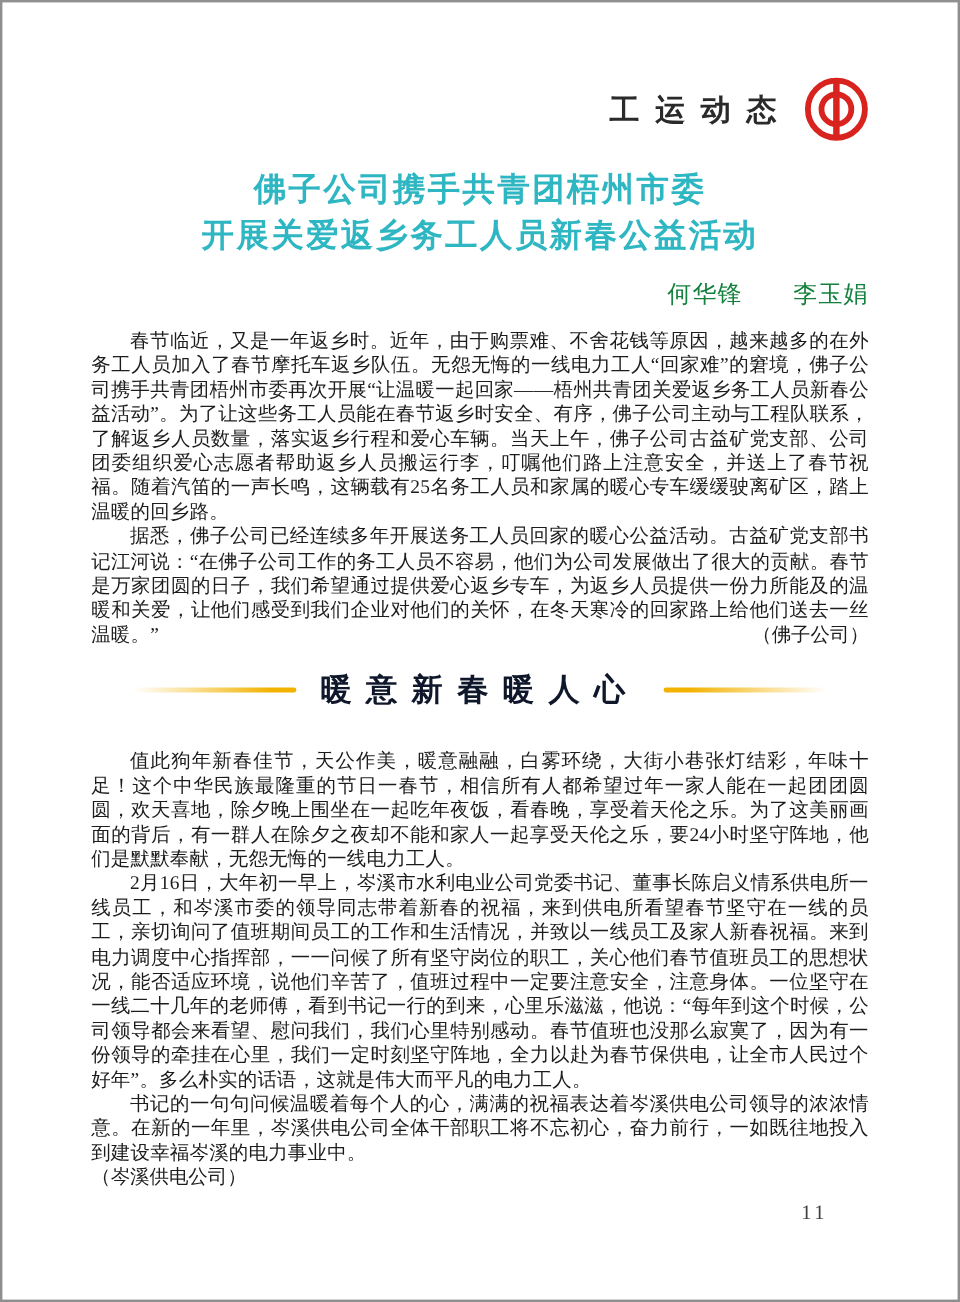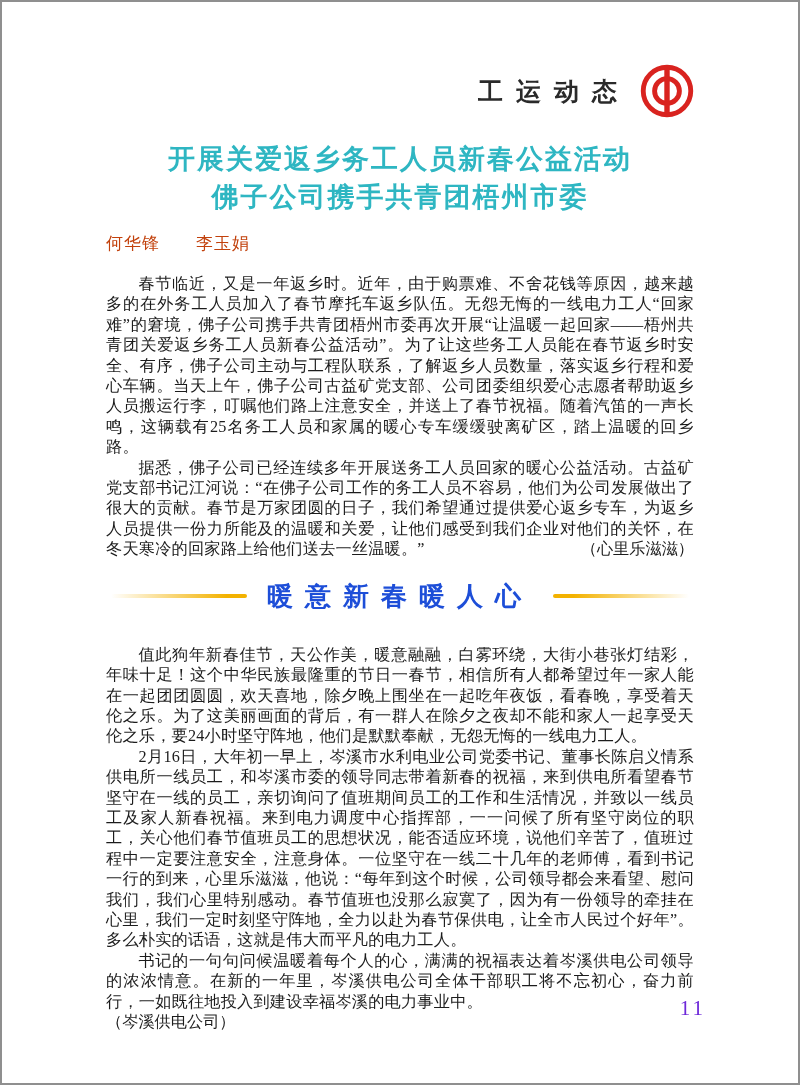--- a/index.html
+++ b/index.html
@@ -2,21 +2,21 @@
 <html lang="zh"><head>
 <meta charset="utf-8">
 <style>
   html,body{margin:0;padding:0;background:#fff;}
   .page{
     position:relative;
     width:800px;height:1085px;
     box-sizing:border-box;
     border:2px solid #8f8f8f;
     background:#fff;
-    padding:0 104px;
+    padding:0 74px;
     overflow:hidden;
     font-family:"Liberation Serif","DejaVu Serif",serif;
     color:#1c1c1c;
   }
   
   .hdr{
     margin-top:60px;height:58px;
     display:flex;justify-content:flex-end;align-items:center;gap:10px;
   }
   .masthead{
@@ -27,21 +27,21 @@
   .logo{width:54px;height:54px;flex:0 0 auto;}
   
   .title1{
     margin:20px 0 0 0;
     text-align:center;
     font-family:"DejaVu Sans","Liberation Sans",sans-serif;
     font-weight:bold;font-size:27px;line-height:38px;letter-spacing:2px;
   }
   .authors{
     margin-top:16px;height:22px;
-    text-align:left;font-size:17px;color:#c2410c;letter-spacing:1px;
+    text-align:right;font-size:20px;color:#15803d;letter-spacing:1px;
   }
   
   .body1{margin-top:20px;}
   p.para{
     margin:0;
     font-size:16.2px;line-height:20.4px;
     text-align:justify;text-indent:2em;
     letter-spacing:0.2px;
   }
   .attr{
@@ -61,54 +61,54 @@
   .gold.right{background:linear-gradient(270deg,rgba(240,174,0,0) 0%,#f3b200 85%);}
   .title2{
     margin:0;
     font-family:"DejaVu Sans","Liberation Sans",sans-serif;
     font-weight:bold;font-size:26px;letter-spacing:12px;line-height:36px;
     white-space:nowrap;
   }
   .authors2{margin-top:13px;}
   .body2{margin-top:30px;}
   .pagenum{
-    position:absolute;right:92px;bottom:62px;
-    font-size:21px;color:#6d28d9;letter-spacing:3px;
+    position:absolute;right:108px;bottom:62px;
+    font-size:17px;color:#404040;letter-spacing:3px;
   }
 </style>
 </head>
 <body>
 
 <div class="page">
 
   <div class="hdr">
     <div class="masthead">工运动态</div>
     <svg class="logo" viewBox="0 0 100 100" aria-hidden="true">
       <circle cx="50" cy="50" r="44" fill="none" stroke="#d9231f" stroke-width="9"></circle>
       <circle cx="50" cy="50" r="23" fill="none" stroke="#d9231f" stroke-width="9"></circle>
       <rect x="45" y="9" width="10" height="82" fill="#d9231f"></rect>
     </svg>
   </div>
 
   <h1 class="title1" style="color: rgb(46, 182, 194);">
+    <div>佛子公司携手共青团梧州市委</div>
     <div>开展关爱返乡务工人员新春公益活动</div>
-    <div>佛子公司携手共青团梧州市委</div>
   </h1>
 
   <div class="authors">何华锋　　李玉娟</div>
 
   <div class="body1">
     <p class="para">春节临近，又是一年返乡时。近年，由于购票难、不舍花钱等原因，越来越多的在外务工人员加入了春节摩托车返乡队伍。无怨无悔的一线电力工人“回家难”的窘境，佛子公司携手共青团梧州市委再次开展“让温暖一起回家——梧州共青团关爱返乡务工人员新春公益活动”。为了让这些务工人员能在春节返乡时安全、有序，佛子公司主动与工程队联系，了解返乡人员数量，落实返乡行程和爱心车辆。当天上午，佛子公司古益矿党支部、公司团委组织爱心志愿者帮助返乡人员搬运行李，叮嘱他们路上注意安全，并送上了春节祝福。随着汽笛的一声长鸣，这辆载有25名务工人员和家属的暖心专车缓缓驶离矿区，踏上温暖的回乡路。</p>
     <p class="para">据悉，佛子公司已经连续多年开展送务工人员回家的暖心公益活动。古益矿党支部书记江河说：“在佛子公司工作的务工人员不容易，他们为公司发展做出了很大的贡献。春节是万家团圆的日子，我们希望通过提供爱心返乡专车，为返乡人员提供一份力所能及的温暖和关爱，让他们感受到我们企业对他们的关怀，在冬天寒冷的回家路上给他们送去一丝温暖。”</p>
-    <div class="attr">（心里乐滋滋）</div>
+    <div class="attr">（佛子公司）</div>
   </div>
 
   <div class="divider">
     <span class="gold left"></span>
-    <h2 class="title2" style="color: #1d4ed8;">暖意新春暖人心</h2>
+    <h2 class="title2" style="color: #0f172a;">暖意新春暖人心</h2>
     <span class="gold right"></span>
   </div>
 
 
   <div class="body2">
     <p class="para">值此狗年新春佳节，天公作美，暖意融融，白雾环绕，大街小巷张灯结彩，年味十足！这个中华民族最隆重的节日一春节，相信所有人都希望过年一家人能在一起团团圆圆，欢天喜地，除夕晚上围坐在一起吃年夜饭，看春晚，享受着天伦之乐。为了这美丽画面的背后，有一群人在除夕之夜却不能和家人一起享受天伦之乐，要24小时坚守阵地，他们是默默奉献，无怨无悔的一线电力工人。</p>
     <p class="para">2月16日，大年初一早上，岑溪市水利电业公司党委书记、董事长陈启义情系供电所一线员工，和岑溪市委的领导同志带着新春的祝福，来到供电所看望春节坚守在一线的员工，亲切询问了值班期间员工的工作和生活情况，并致以一线员工及家人新春祝福。来到电力调度中心指挥部，一一问候了所有坚守岗位的职工，关心他们春节值班员工的思想状况，能否适应环境，说他们辛苦了，值班过程中一定要注意安全，注意身体。一位坚守在一线二十几年的老师傅，看到书记一行的到来，心里乐滋滋，他说：“每年到这个时候，公司领导都会来看望、慰问我们，我们心里特别感动。春节值班也没那么寂寞了，因为有一份领导的牵挂在心里，我们一定时刻坚守阵地，全力以赴为春节保供电，让全市人民过个好年”。多么朴实的话语，这就是伟大而平凡的电力工人。</p>
     <p class="para">书记的一句句问候温暖着每个人的心，满满的祝福表达着岑溪供电公司领导的浓浓情意。在新的一年里，岑溪供电公司全体干部职工将不忘初心，奋力前行，一如既往地投入到建设幸福岑溪的电力事业中。</p>
     <div class="attr2">（岑溪供电公司）</div>
   </div>

